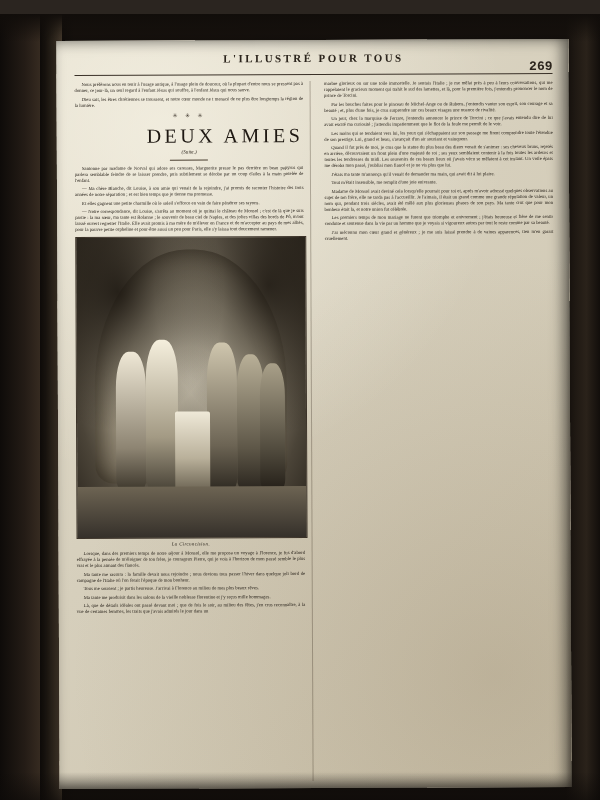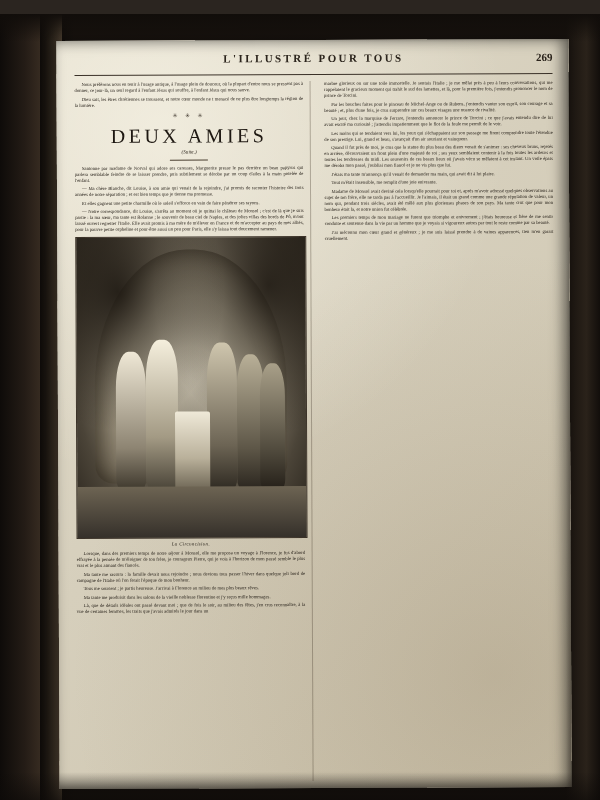--- a/index.html
+++ b/index.html
@@ -95,24 +95,25 @@
     text-align: center;
     font-size: 11px;
     letter-spacing: 2.4px;
     font-weight: bold;
     color: #2c251d;
     font-variant: small-caps;
   }
   .rh-folio {
     position: absolute;
     right: 0;
-    top: 0;
-    font-size: 11px;
+    top: 8px;
+    font-size: 13px;
     font-weight: bold;
     color: #2c251d;
+    font-family: Liberation Mono, monospace;
   }
 
   
   .cols {
     display: flex;
     gap: 10px;
     height: 700px;
   }
   .col {
     width: 50%;
@@ -135,21 +136,21 @@
 
   .stars {
     text-align: center;
     font-size: 6px;
     letter-spacing: 3px;
     margin: 3px 0 4px 0;
     color: #3a3128;
   }
 
   .headline {
-    text-align: center;
+    text-align: right;
     font-size: 20px;
     letter-spacing: 3.5px;
     margin: 6px 0 1px 0;
     color: #1e1812;
     font-family: "Liberation Serif", serif;
     font-variant: small-caps;
     font-weight: normal;
   }
   .subhead {
     text-align: center;

